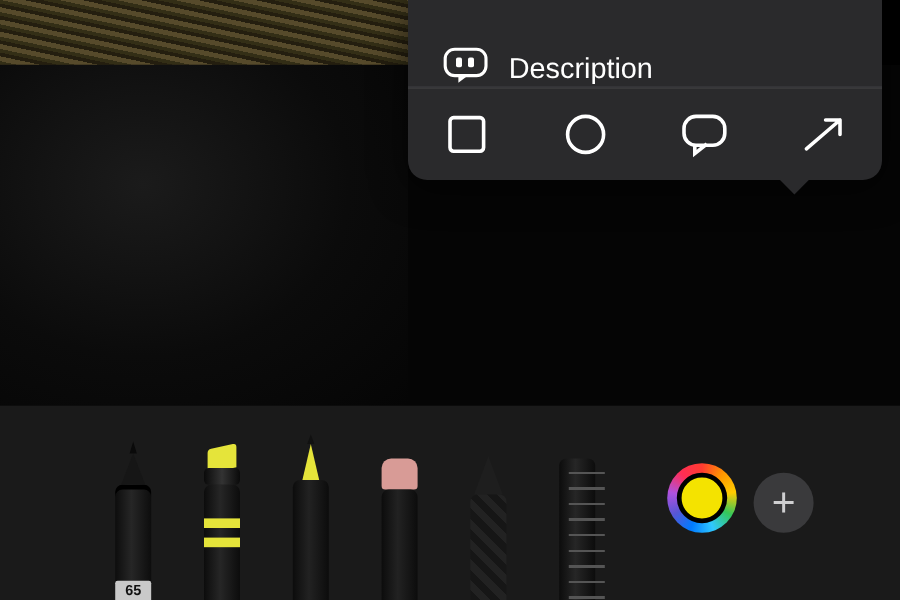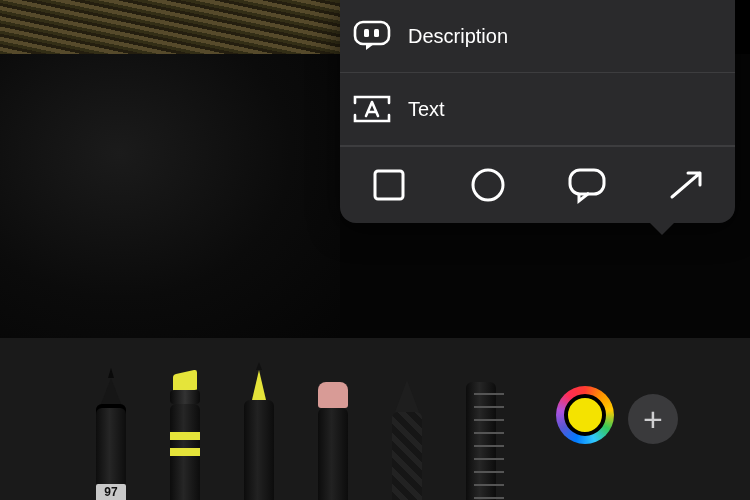--- a/index.html
+++ b/index.html
@@ -11,21 +11,21 @@
       linear-gradient(#6e6140,#4a3f25);
     filter:contrast(1.1)}
   .darkpane{position:absolute;left:0;top:54px;width:340px;height:284px;
     background:radial-gradient(ellipse at 35% 35%,#1b1b1b 0%,#0b0b0b 55%,#050505 100%)}
   .darkpane2{position:absolute;left:340px;top:54px;width:410px;height:284px;background:#050505}
   
   .toolbar{position:absolute;left:0;top:338px;right:0;height:162px;background:#1a1a1a}
   
   .popover{position:absolute;left:340px;top:0;width:395px;background:#2a2a2c;border-radius:0 0 16px 16px;box-shadow:0 6px 30px rgba(0,0,0,.6);overflow:visible}
   .popover:after{content:"";position:absolute;left:310px;bottom:-12px;width:0;height:0;border-left:12px solid transparent;border-right:12px solid transparent;border-top:12px solid #2a2a2c}
-  .row{display:flex;align-items:center;height:72px;padding:0 4px;color:#fff;font-size:20px;border-bottom:1px solid #3d3d3f;cursor:pointer}
+  .row{display:flex;align-items:flex-end;height:72px;padding:0 20px;color:#fff;font-size:24px;border-bottom:1px solid #3d3d3f;cursor:pointer}
   .row:last-of-type{border-bottom:none}
   .row .ic{width:56px;display:flex;justify-content:center;align-items:center}
   .row .lbl{margin-left:8px}
   .shapes{display:flex;justify-content:space-around;align-items:center;height:76px;border-top:1px solid #3d3d3f}
   .shapebtn{width:70px;height:60px;display:flex;justify-content:center;align-items:center;cursor:pointer}
   
   .tool{position:absolute;bottom:0;width:46px}
   .tool .body{position:absolute;left:8px;bottom:0;width:30px;border-radius:6px 6px 0 0}
   
   .pen-tip{position:absolute;left:50%;bottom:96px;transform:translateX(-50%);width:0;height:0;border-left:10px solid transparent;border-right:10px solid transparent;border-bottom:26px solid #161616}
@@ -64,21 +64,21 @@
 
   <div class="photo"></div>
   <div class="darkpane"></div>
   <div class="darkpane2"></div>
 
   <div class="toolbar">
 
     <div class="tool" style="left:88px">
       <div class="pen-tip"></div>
       <div class="body pen-body"></div>
-      <div class="sz">97</div>
+      <div class="sz">65</div>
     </div>
 
     <div class="tool" style="left:162px">
       <div class="hl-tip"></div>
       <div class="hl-collar"></div>
       <div class="body hl-body"></div>
       <div class="hl-band" style="bottom:60px"></div>
       <div class="hl-band" style="bottom:44px"></div>
     </div>
 
@@ -116,29 +116,20 @@
       <span class="ic">
         <svg width="40" height="34" viewBox="0 0 40 34" fill="none" stroke="#fff" stroke-width="2.6">
           <rect x="3" y="3" width="34" height="22" rx="8"></rect>
           <path d="M14 25 L14 31 L22 25" fill="#fff" stroke="none"></path>
           <rect x="12" y="10" width="5" height="8" rx="1.5" fill="#fff" stroke="none"></rect>
           <rect x="22" y="10" width="5" height="8" rx="1.5" fill="#fff" stroke="none"></rect>
         </svg>
       </span>
       <span class="lbl">Description</span>
     </div>
-    <div class="row">
-      <span class="ic">
-        <svg width="42" height="32" viewBox="0 0 42 32" fill="none" stroke="#fff" stroke-width="2.6">
-          <path d="M4 10 L4 4 L38 4 L38 10 M4 22 L4 28 L38 28 L38 22" stroke-linecap="round"></path>
-          <path d="M21 9 L15 23 M21 9 L27 23 M17 19 L25 19" stroke-linecap="round"></path>
-        </svg>
-      </span>
-      <span class="lbl">Text</span>
-    </div>
     <div class="shapes">
       <div class="shapebtn">
         <svg width="40" height="40" viewBox="0 0 40 40" fill="none" stroke="#fff" stroke-width="3">
             <rect x="6" y="6" width="28" height="28" rx="3"></rect>
           </svg>
       </div>
       <div class="shapebtn">
         <svg width="40" height="40" viewBox="0 0 40 40" fill="none" stroke="#fff" stroke-width="3">
             <circle cx="20" cy="20" r="15"></circle>
           </svg>

